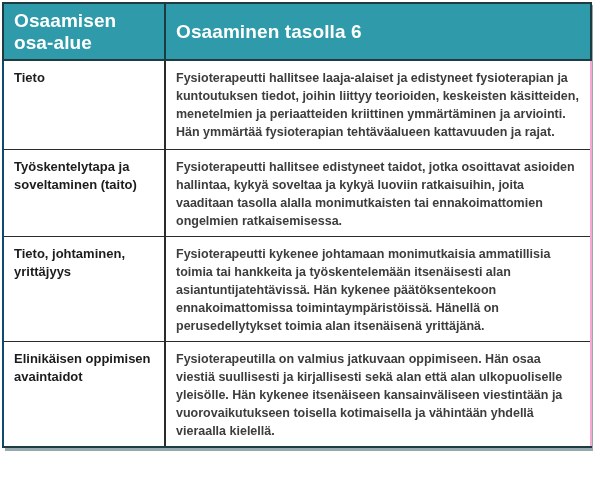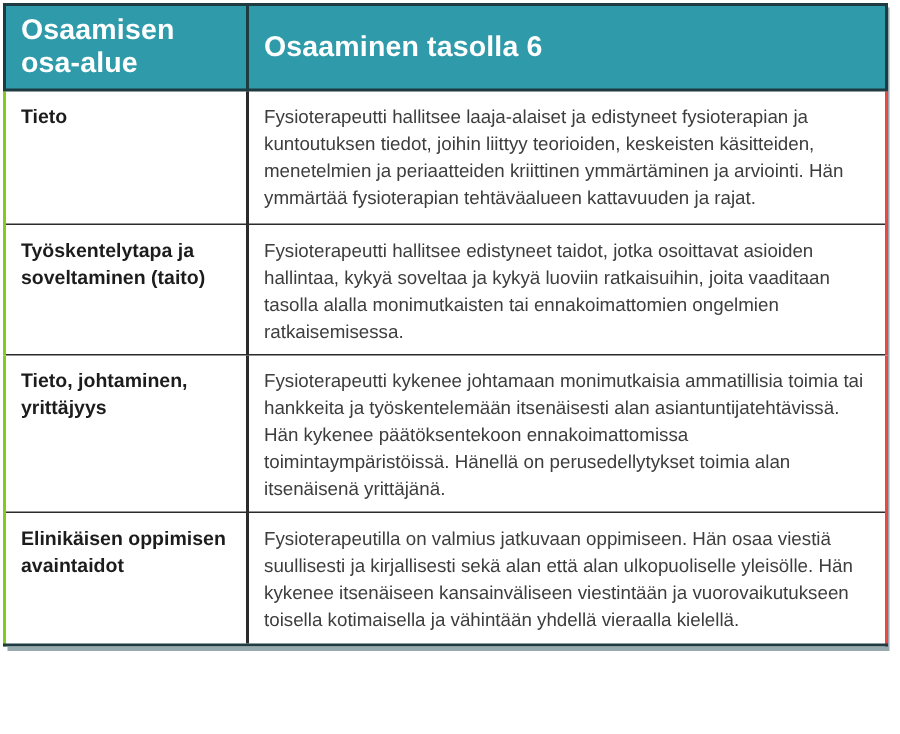--- a/index.html
+++ b/index.html
@@ -46,24 +46,25 @@
     border: 2px solid #1e3b41;
     letter-spacing: 0.1px;
   }
   table.competence td {
     border: 1px solid #2b2b2b;
     border-left-width: 2px;
     vertical-align: top;
     padding: 8px 10px 6px 10px;
   }
   table.competence tr td:first-child {
-    border-left: 2px solid #84cc16;
+    border-left: 2px solid #0c4a6e;
   }
   table.competence tr td:last-child {
-    border-right: 2px solid #ef4444;
+    border-right: 2px solid #f9a8d4;
+    font-weight: bold;
   }
   table.competence tr:last-child td {
     border-bottom: 2px solid #1e3b41;
   }
   td.area {
     font-weight: bold;
     color: #1c1c1c;
     font-size: 13px;
     line-height: 1.45;
     padding-right: 6px;

